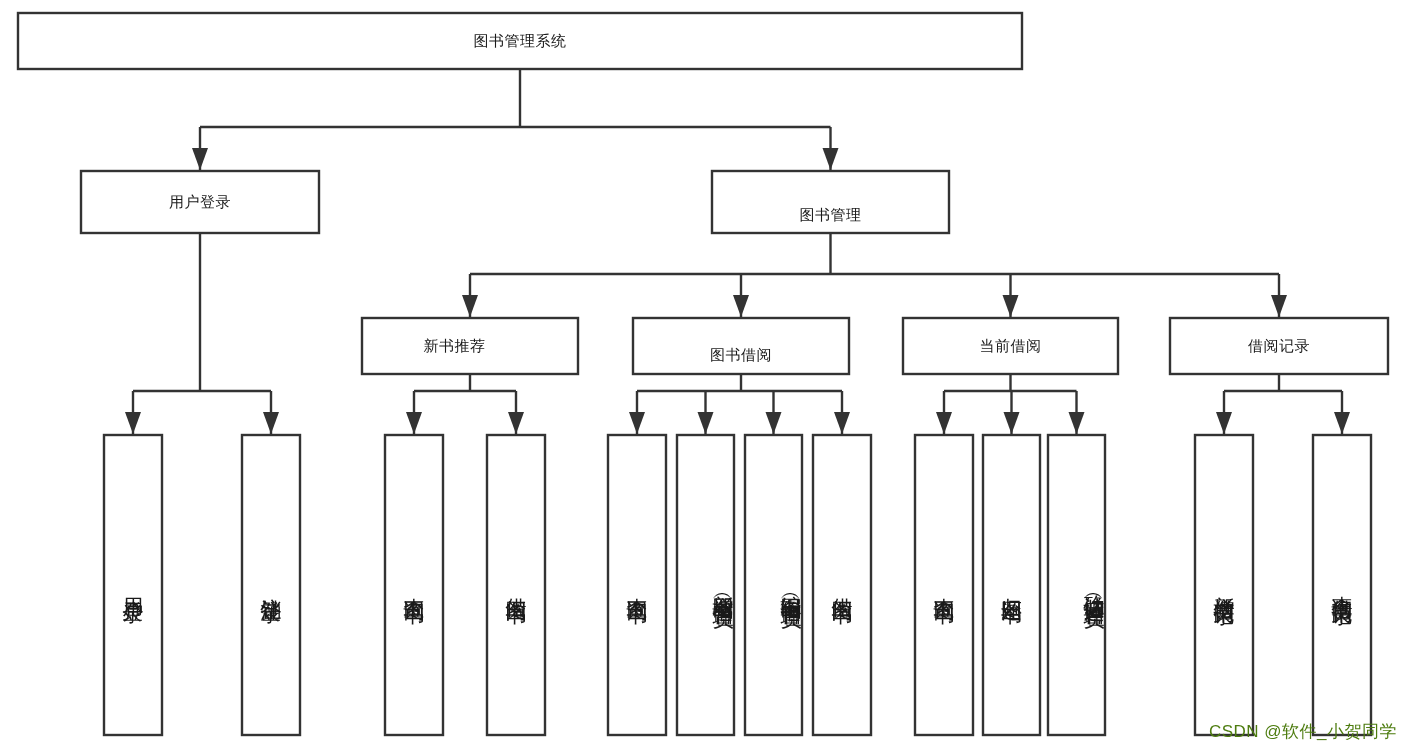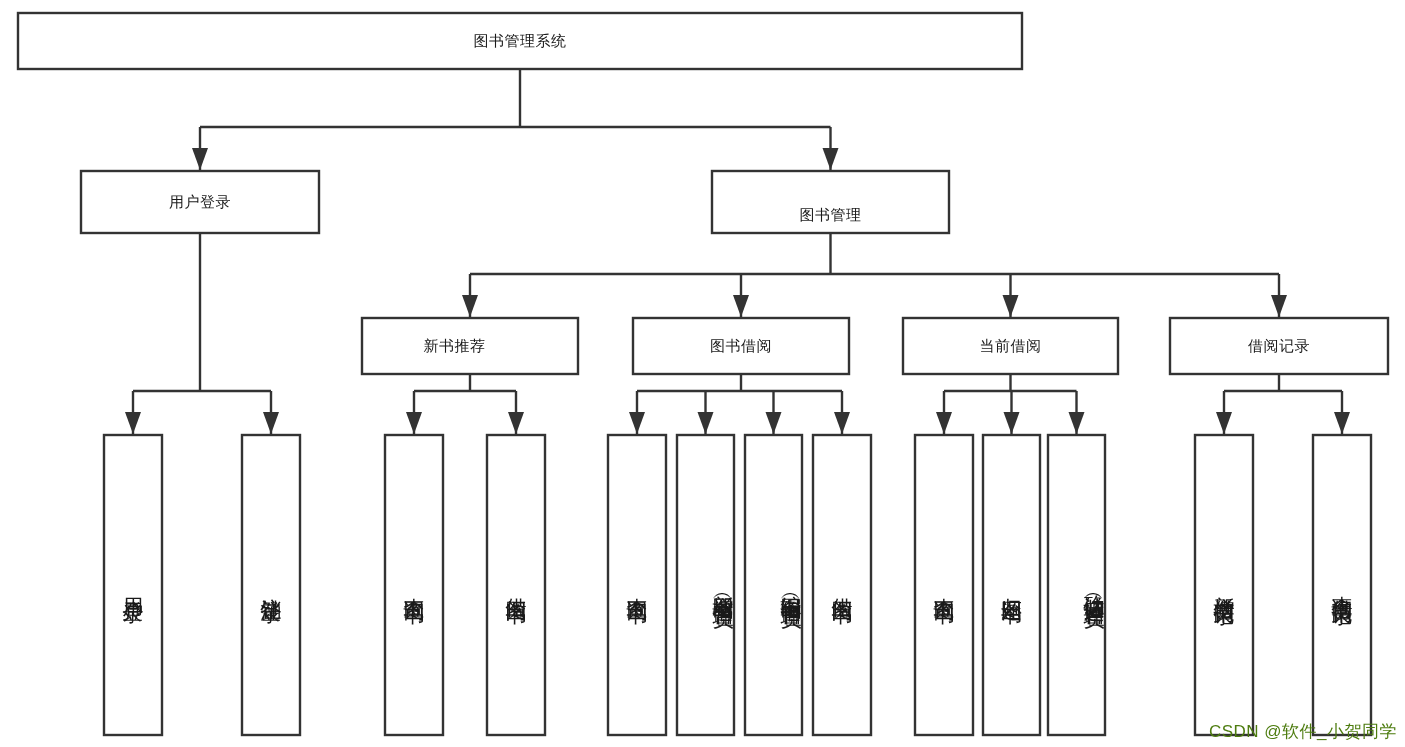--- a/index.html
+++ b/index.html
@@ -166,21 +166,21 @@
         <rect x="1195" y="435" width="58" height="300" class="node-rect"></rect>
         <rect x="1313" y="435" width="58" height="300" class="node-rect"></rect>
       </g>
   </svg>
 
   <div id="label-layer">
       <div class="node-label horizontal" style="left: 18px; top: 13px; width: 1004px; height: 56px;">图书管理系统</div>
       <div class="node-label horizontal" style="left: 81px; top: 171px; width: 238px; height: 62px;">用户登录</div>
       <div class="node-label horizontal" style="left: 712px; top: 176px; width: 237px; height: 78px;">图书管理</div>
       <div class="node-label horizontal" style="left: 362px; top: 318px; width: 185px; height: 56px;">新书推荐</div>
-      <div class="node-label horizontal" style="left: 633px; top: 318px; width: 216px; height: 56px;">图书借阅</div>
+      <div class="node-label horizontal" style="left: 633px; top: 318px; width: 216px; height: 74px;">图书借阅</div>
       <div class="node-label horizontal" style="left: 903px; top: 318px; width: 215px; height: 56px; border-radius: 9px;">当前借阅</div>
       <div class="node-label horizontal" style="left: 1170px; top: 318px; width: 218px; height: 56px;">借阅记录</div>
       <div class="node-label vertical centered" style="left: 104px; top: 435px; width: 58px; height: 300px;">用户登录</div>
       <div class="node-label vertical centered" style="left: 242px; top: 435px; width: 58px; height: 300px;">注销登录</div>
       <div class="node-label vertical centered" style="left: 385px; top: 435px; width: 58px; height: 300px;">查询图书</div>
       <div class="node-label vertical centered" style="left: 487px; top: 435px; width: 58px; height: 300px;">借阅图书</div>
       <div class="node-label vertical centered" style="left: 608px; top: 435px; width: 58px; height: 300px;">查询图书</div>
       <div class="node-label vertical" style="left: 677px; top: 435px; width: 57px; height: 300px;">新增图书（管理员）</div>
       <div class="node-label vertical" style="left: 745px; top: 435px; width: 57px; height: 300px;">编辑图书（管理员）</div>
       <div class="node-label vertical centered" style="left: 813px; top: 435px; width: 58px; height: 300px;">借阅图书</div>

